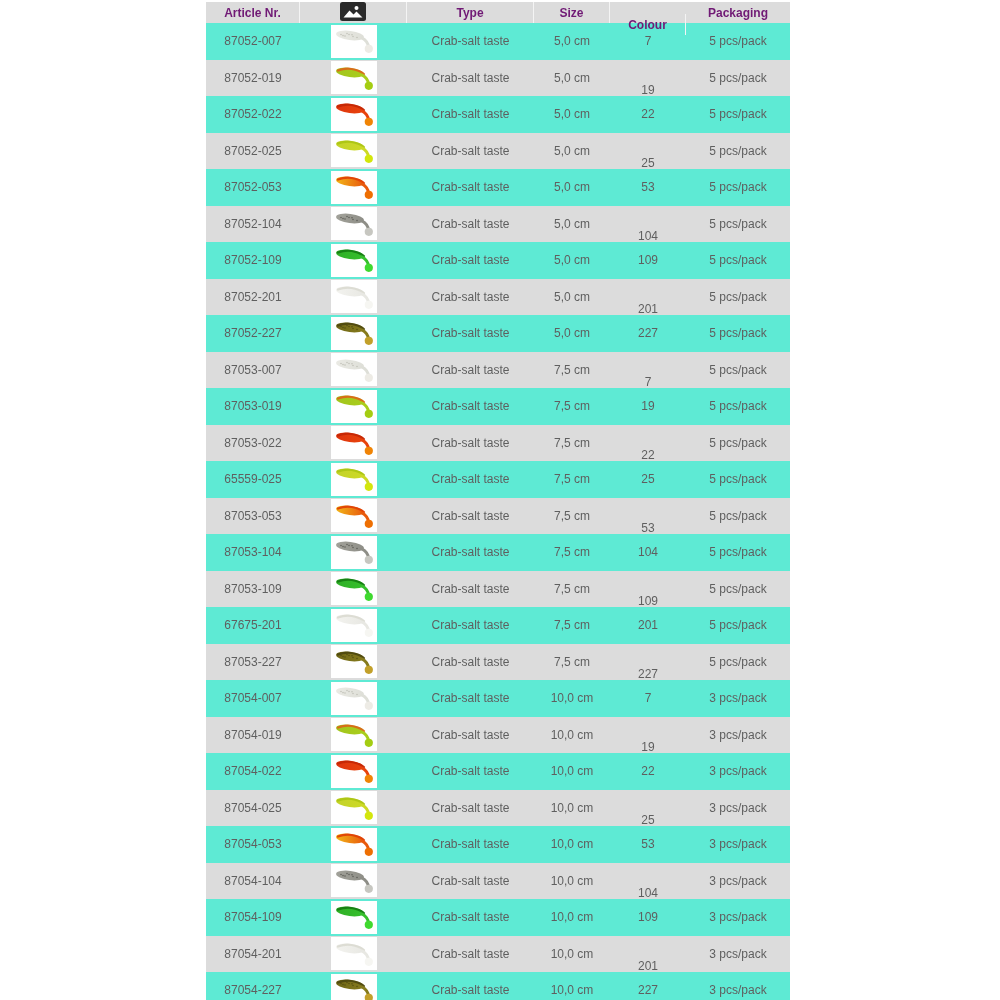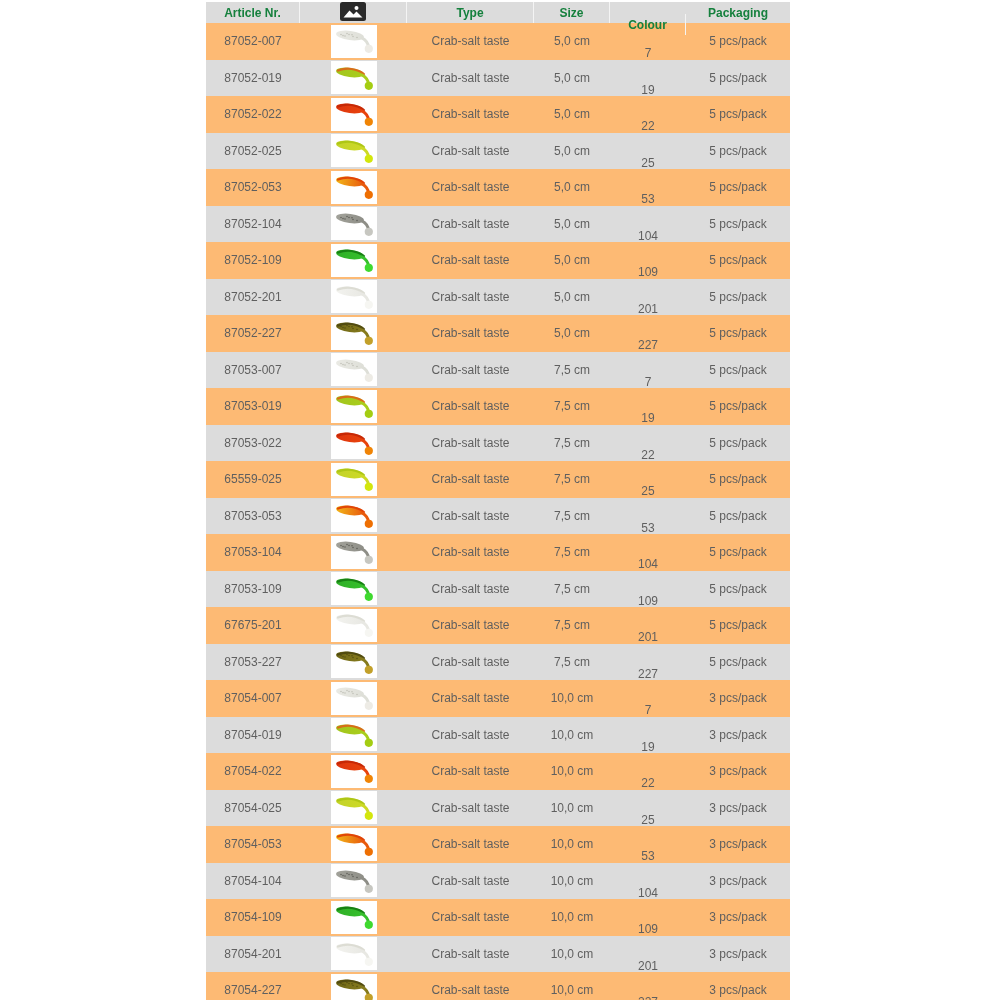--- a/index.html
+++ b/index.html
@@ -20,37 +20,37 @@
     background: #dcdcdc;
     align-items: center;
   }
   .hdr-cell {
     height: 100%;
     display: flex;
     align-items: center;
     justify-content: center;
     font-size: 12px;
     font-weight: 700;
-    color: #15803d;
+    color: #701a75;
     border-right: 1px solid #f4f4f4;
   }
   .hdr-cell:last-child { border-right: none; }
   .c0 { width: 94px; }
   .c1 { width: 107px; }
   .c2 { width: 127px; }
   .c3 { width: 76px; }
   .c4 { width: 76px; margin-top: 24px; }
   .c5 { width: 104px; }
   .t-row {
     display: flex;
     height: 36.5px;
     align-items: center;
   }
   .t-row.odd { background: #dcdcdc; justify-content: space-between; }
-  .t-row.even { background: #fdba74; }
+  .t-row.even { background: #5eead4; align-items: flex-end; }
   .t-cell {
     display: flex;
     align-items: center;
     justify-content: center;
     font-size: 12px;
     color: #5f5f5f;
     height: 100%;
   }
   .thumb {
     width: 46px; height: 33px;

